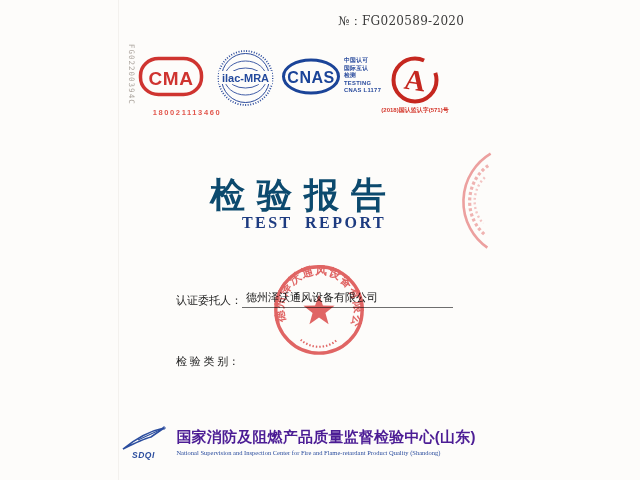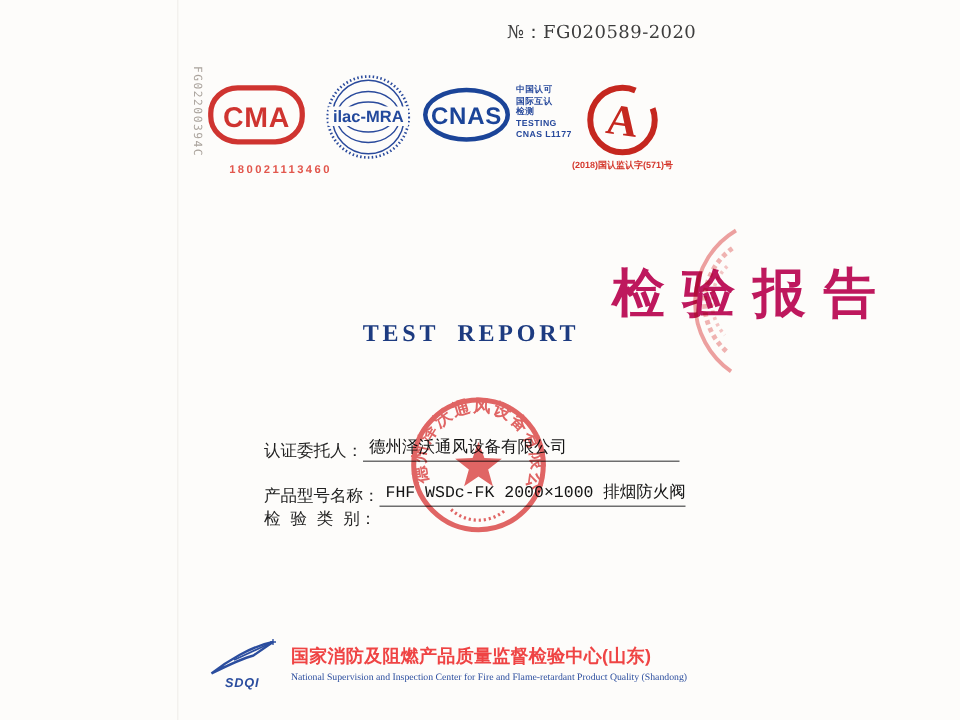--- a/index.html
+++ b/index.html
@@ -20,44 +20,44 @@
   .cma-number { position:absolute; left:136px; top:108px; width:102px; text-align:center;
                 font-size:7.5px; font-weight:bold; color:#e2574d; letter-spacing:1.6px; }
   .ilac-logo { left:217px; top:49px; }
   .cnas-logo { left:281px; top:58px; }
   .cnas-caption { position:absolute; left:344px; top:57px; font-size:5.8px; line-height:1.3;
                   color:#27499c; font-weight:bold; letter-spacing:0.3px; }
   .cal-logo { left:389px; top:55px; }
   .cal-caption { position:absolute; left:370px; top:106px; width:90px; text-align:center;
                  font-size:6px; font-weight:bold; color:#d4372c; }
 
-  .title-zh { position:absolute; left:0; top:172px; width:596px; text-align:right;
+  .title-zh { position:absolute; left:0; top:172px; width:596px; text-align:center;
               font-family:"Liberation Serif","DejaVu Serif", serif; font-size:35px; font-weight:bold;
-              color:#be185d; letter-spacing:12px; text-indent:12px; }
+              color:#0c4a6e; letter-spacing:12px; text-indent:12px; }
   .title-en { position:absolute; left:16px; top:214px; width:596px; text-align:center;
               font-family:"Liberation Serif","DejaVu Serif", serif; font-size:16px; font-weight:bold;
               color:#1d3b80; letter-spacing:2.5px; word-spacing:6px; }
 
   .frow { position:absolute; left:176px; width:277px; height:17px;
           display:flex; align-items:flex-end;
-          font-family:Liberation Mono, monospace; }
+          font-family:Liberation Serif, serif; }
   .frow .flabel { flex:none; font-size:11px; color:#222; white-space:pre; }
   .frow .fvalue { flex:1; border-bottom:1.6px solid #6e6e6e; padding:0 0 2px 4px;
                   font-size:11px; color:#131313; white-space:nowrap; overflow:visible; }
-  .frow1 { top:291px; } .frow2 { top:321px; } .frow3 { top:336px; }
+  .frow1 { top:291px; } .frow2 { top:321px; } .frow3 { top:352px; }
 
   .stamp { position:absolute; left:271px; top:260px; width:96px; height:96px;
            opacity:0.82; mix-blend-mode:multiply; }
   .partial-stamp { position:absolute; left:451px; top:151px; width:40px; height:98px;
                    opacity:0.55; transform:rotate(2deg); mix-blend-mode:multiply; }
 
   .footer { position:absolute; left:0; top:424px; width:596px; display:flex;
             justify-content:center; align-items:center; gap:8px; }
   .footer-text { display:flex; flex-direction:column; }
-  .org-zh { font-size:12px; font-weight:bold; color:#ef4444; letter-spacing:0.2px; }
+  .org-zh { font-size:15px; font-weight:bold; color:#4c1d95; letter-spacing:0.2px; }
   .org-en { margin-top:2px; font-family:"Liberation Serif","DejaVu Serif", serif;
             font-size:6.5px; color:#2b4d9e; }
 </style>
 </head>
 <body>
 
 <div id="page">
 
   <div class="scan-line"></div>
 
@@ -105,24 +105,20 @@
   <svg class="partial-stamp" width="40" height="98" viewBox="0 0 40 98">
     <path d="M38,2 A56,56 0 0 0 38,96" fill="none" stroke="#e05555" stroke-width="2.6"></path>
     <path d="M36,14 A44,44 0 0 0 36,84" fill="none" stroke="#e05555" stroke-width="3.2" stroke-dasharray="3 2.4" opacity="0.8"></path>
     <path d="M33,26 A33,33 0 0 0 33,72" fill="none" stroke="#e05555" stroke-width="2.4" stroke-dasharray="2 2.6" opacity="0.6"></path>
   </svg>
 
   <div class="frow frow1">
     <span class="flabel">认证委托人：</span>
     <span class="fvalue">德州泽沃通风设备有限公司</span>
   </div>
-  <div class="frow frow2">
-    <span class="flabel">产品型号名称：</span>
-    <span class="fvalue">FHF WSDc-FK 2000×1000 排烟防火阀</span>
-  </div>
   <div class="frow frow3">
     <span class="flabel">检 验 类 别：</span>
   </div>
 
   <svg class="stamp" width="96" height="96" viewBox="0 0 100 100">
     <circle cx="50" cy="52" r="45" fill="none" stroke="#dc4444" stroke-width="3.5"></circle>
     <path id="stampArc" d="M 15,64 A 37,37 0 1 1 85,64" fill="none"></path>
     <text font-size="12" font-weight="bold" fill="#dc4444" font-family="Liberation Serif, serif">
       <textPath href="#stampArc" startOffset="0" textLength="158" lengthAdjust="spacing">德州泽沃通风设备有限公司</textPath>
     </text>

